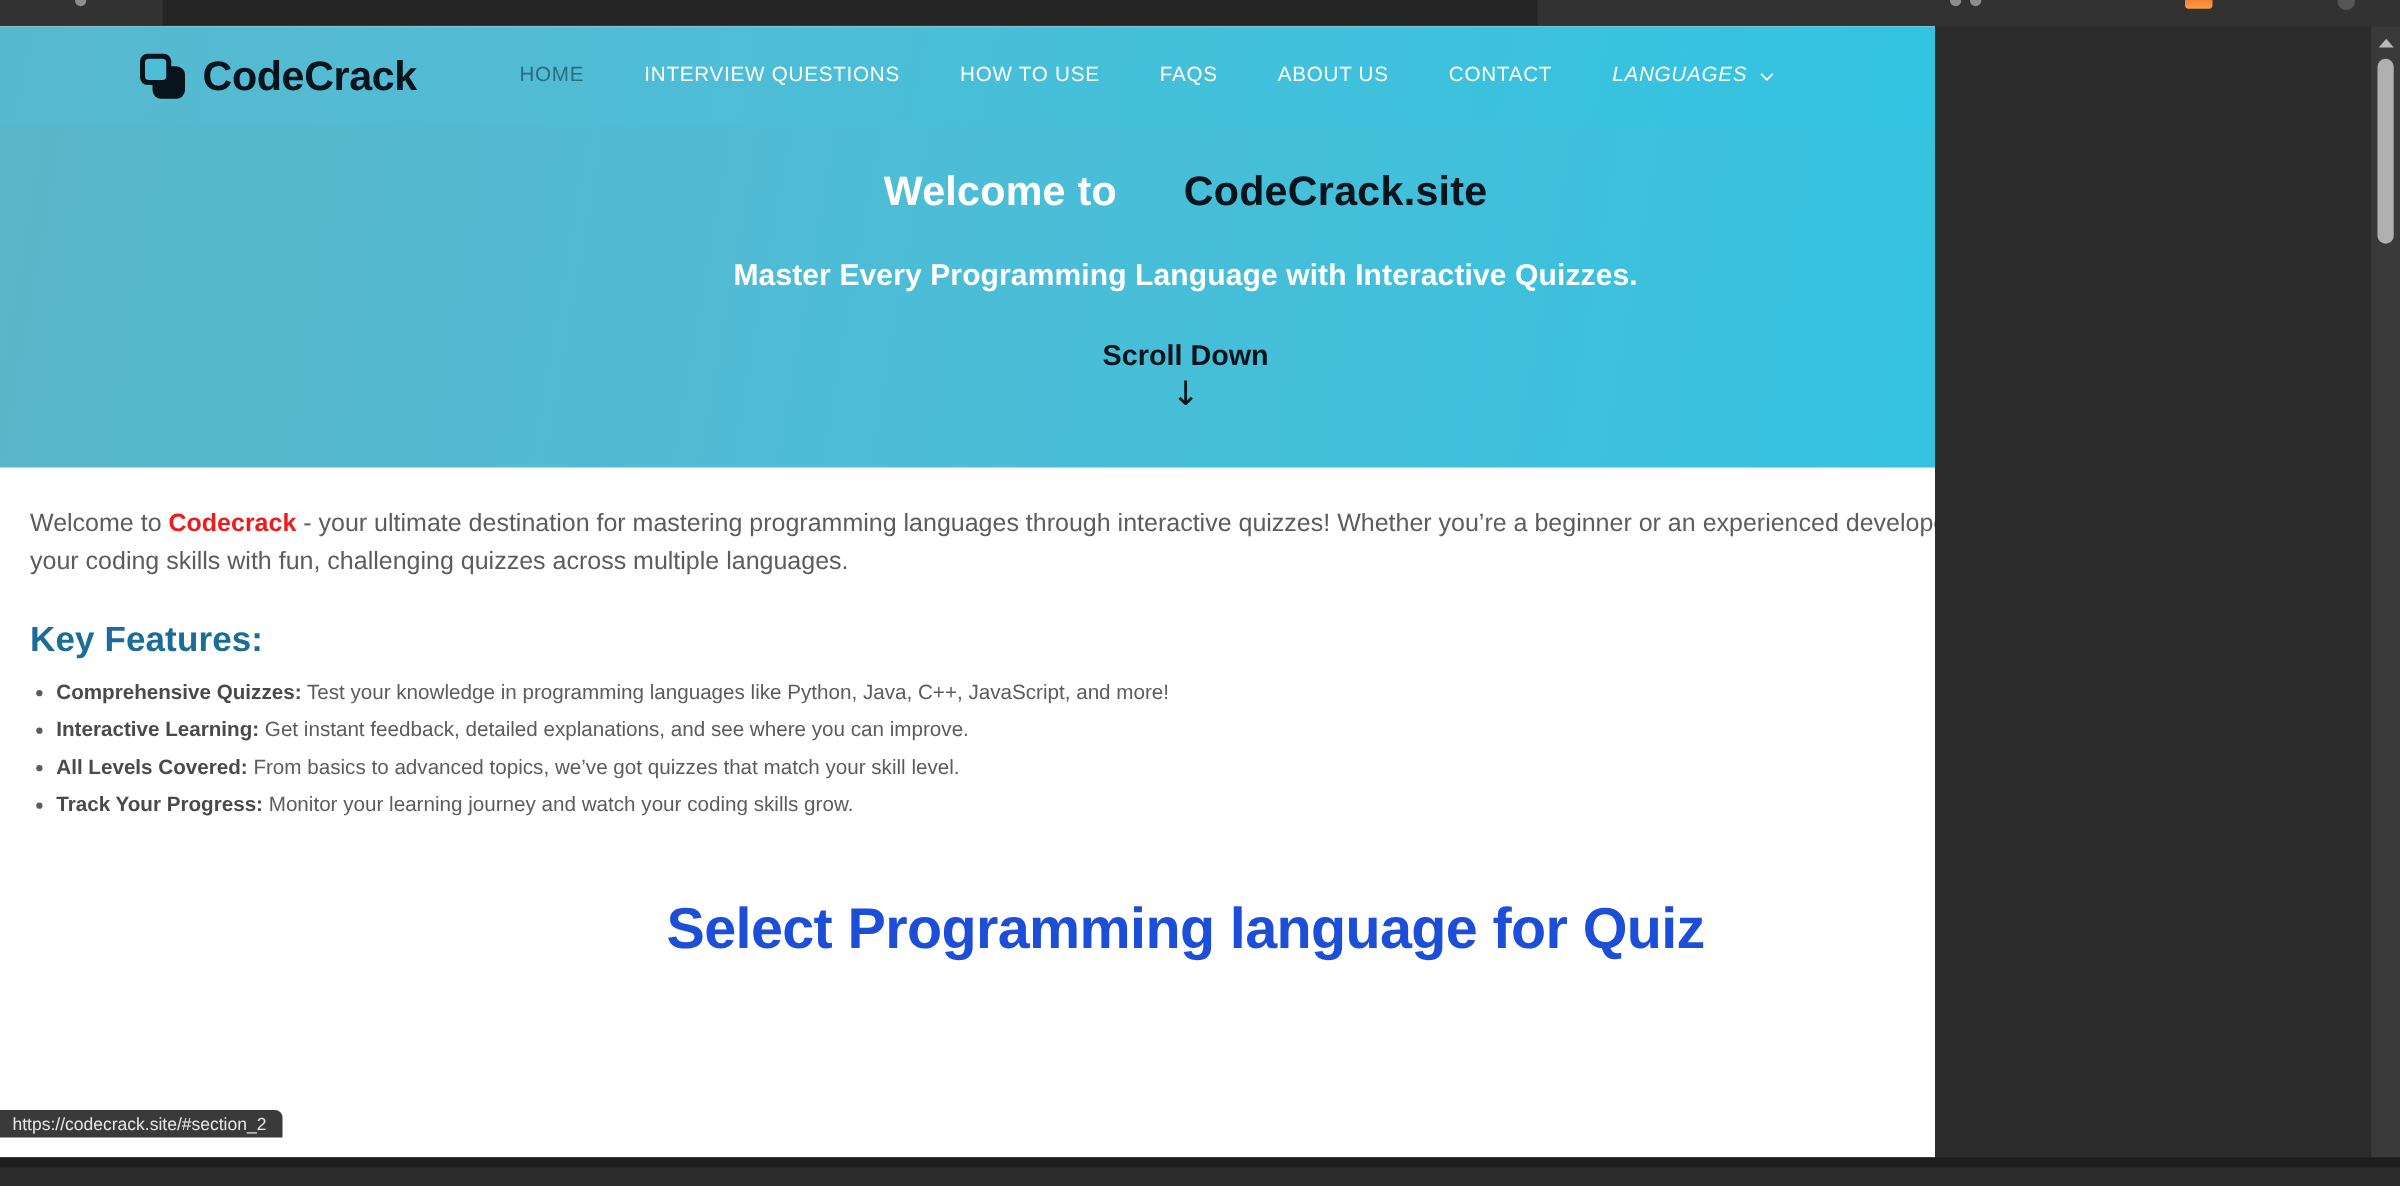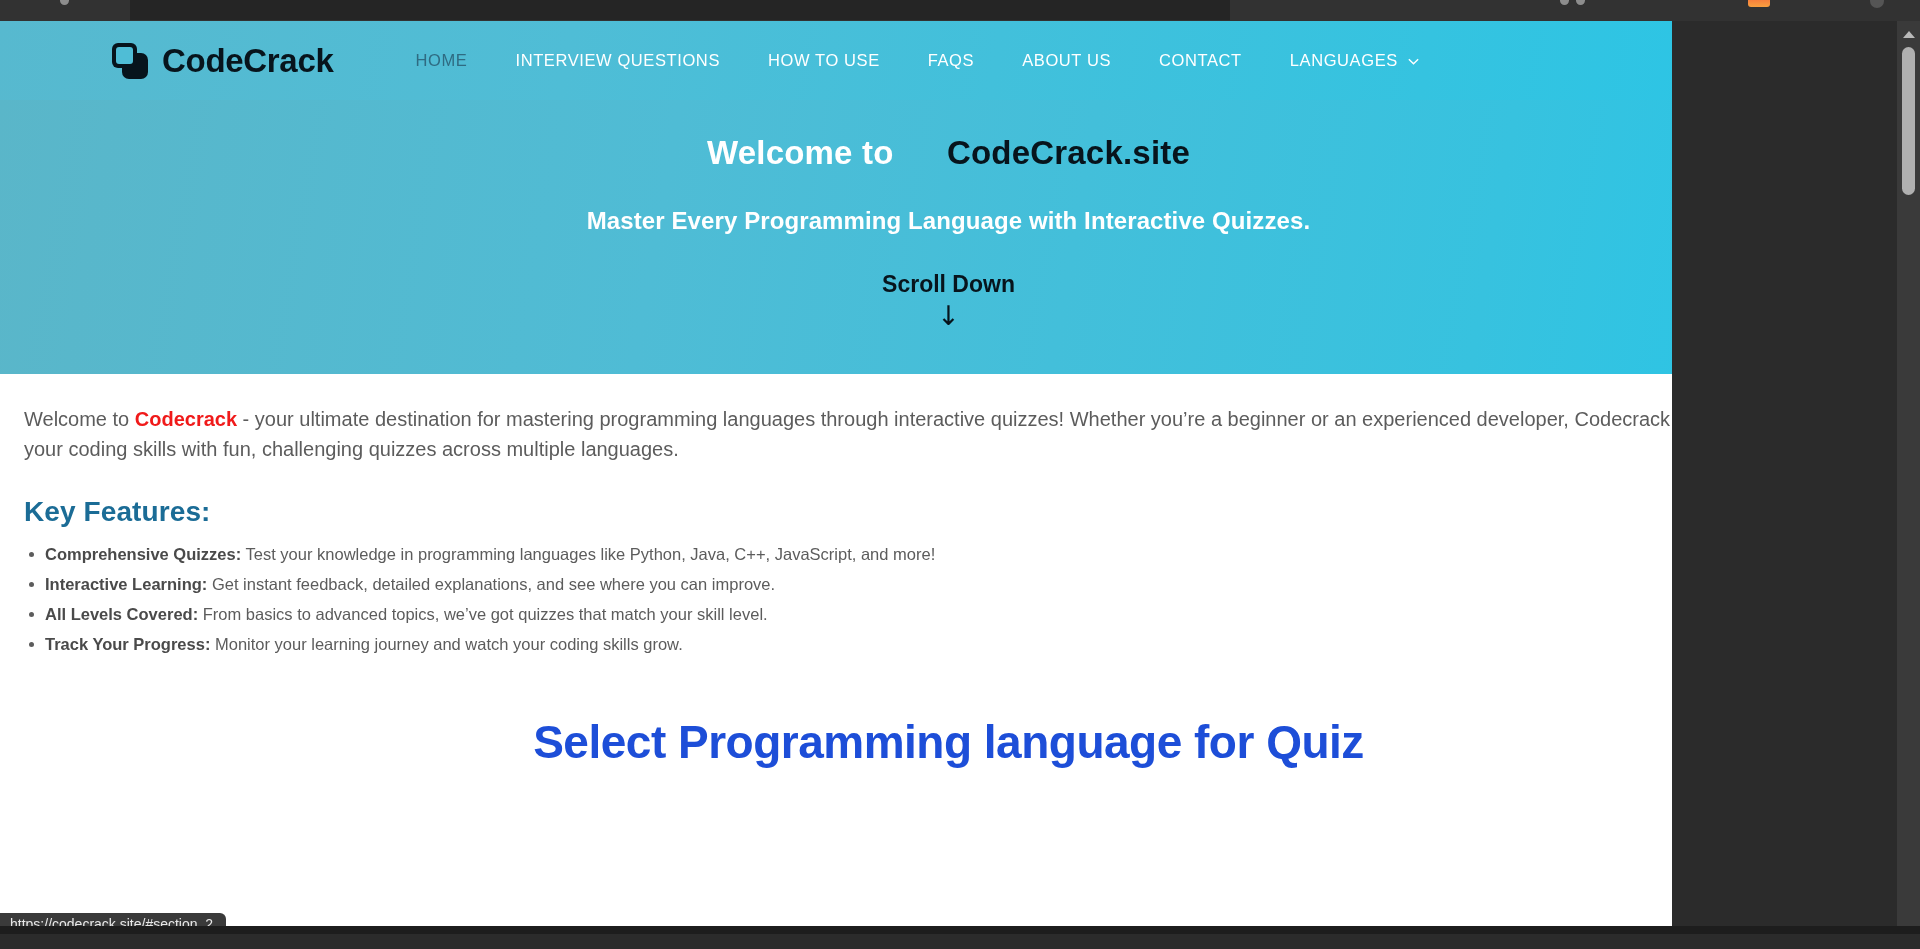--- a/index.html
+++ b/index.html
@@ -50,21 +50,21 @@
     left: 1870px; top: -6px;
     width: 14px; height: 14px;
     border-radius: 50%;
     background: #555;
   }
 
   
   #page-viewport {
     position: absolute;
     top: 21px; left: 0;
-    width: 1672px;
+    width: 1548px;
     height: 905px;
     background: #ffffff;
     overflow: hidden;
   }
 
   
   #site-header {
     position: relative;
     width: 1897px;
     height: 79px;
@@ -124,21 +124,21 @@
     font-size: 16.5px;
     letter-spacing: 0.6px;
     color: #ffffff;
     white-space: nowrap;
     padding: 6px 0;
     margin-right: 48px;
     cursor: pointer;
     text-decoration: none;
   }
   .nav-item.is-active { color: #2f6b82; }
-  .nav-item:last-child { margin-right: 0; }
+  .nav-item:last-child { margin-right: 0; font-style: italic; }
   #nav-item-languages {
     display: inline-flex;
     align-items: center;
     gap: 9px;
   }
   #chevron-down-icon {
     display: inline-block;
     width: 13px; height: 13px;
     position: relative;
     top: 1px;
@@ -268,21 +268,21 @@
     width: 13px;
     height: 148px;
     border-radius: 7px;
     background: #b0b0b0;
   }
 
   
   #status-bar-url {
     position: absolute;
     left: 0;
-    top: 913px;
+    top: 888px;
     height: 22px;
     padding: 0 13px 0 10px;
     display: flex;
     align-items: center;
     background: #3a3a3a;
     color: #e8e8e8;
     font-size: 14px;
     border-radius: 0 6px 0 0;
     white-space: nowrap;
   }

